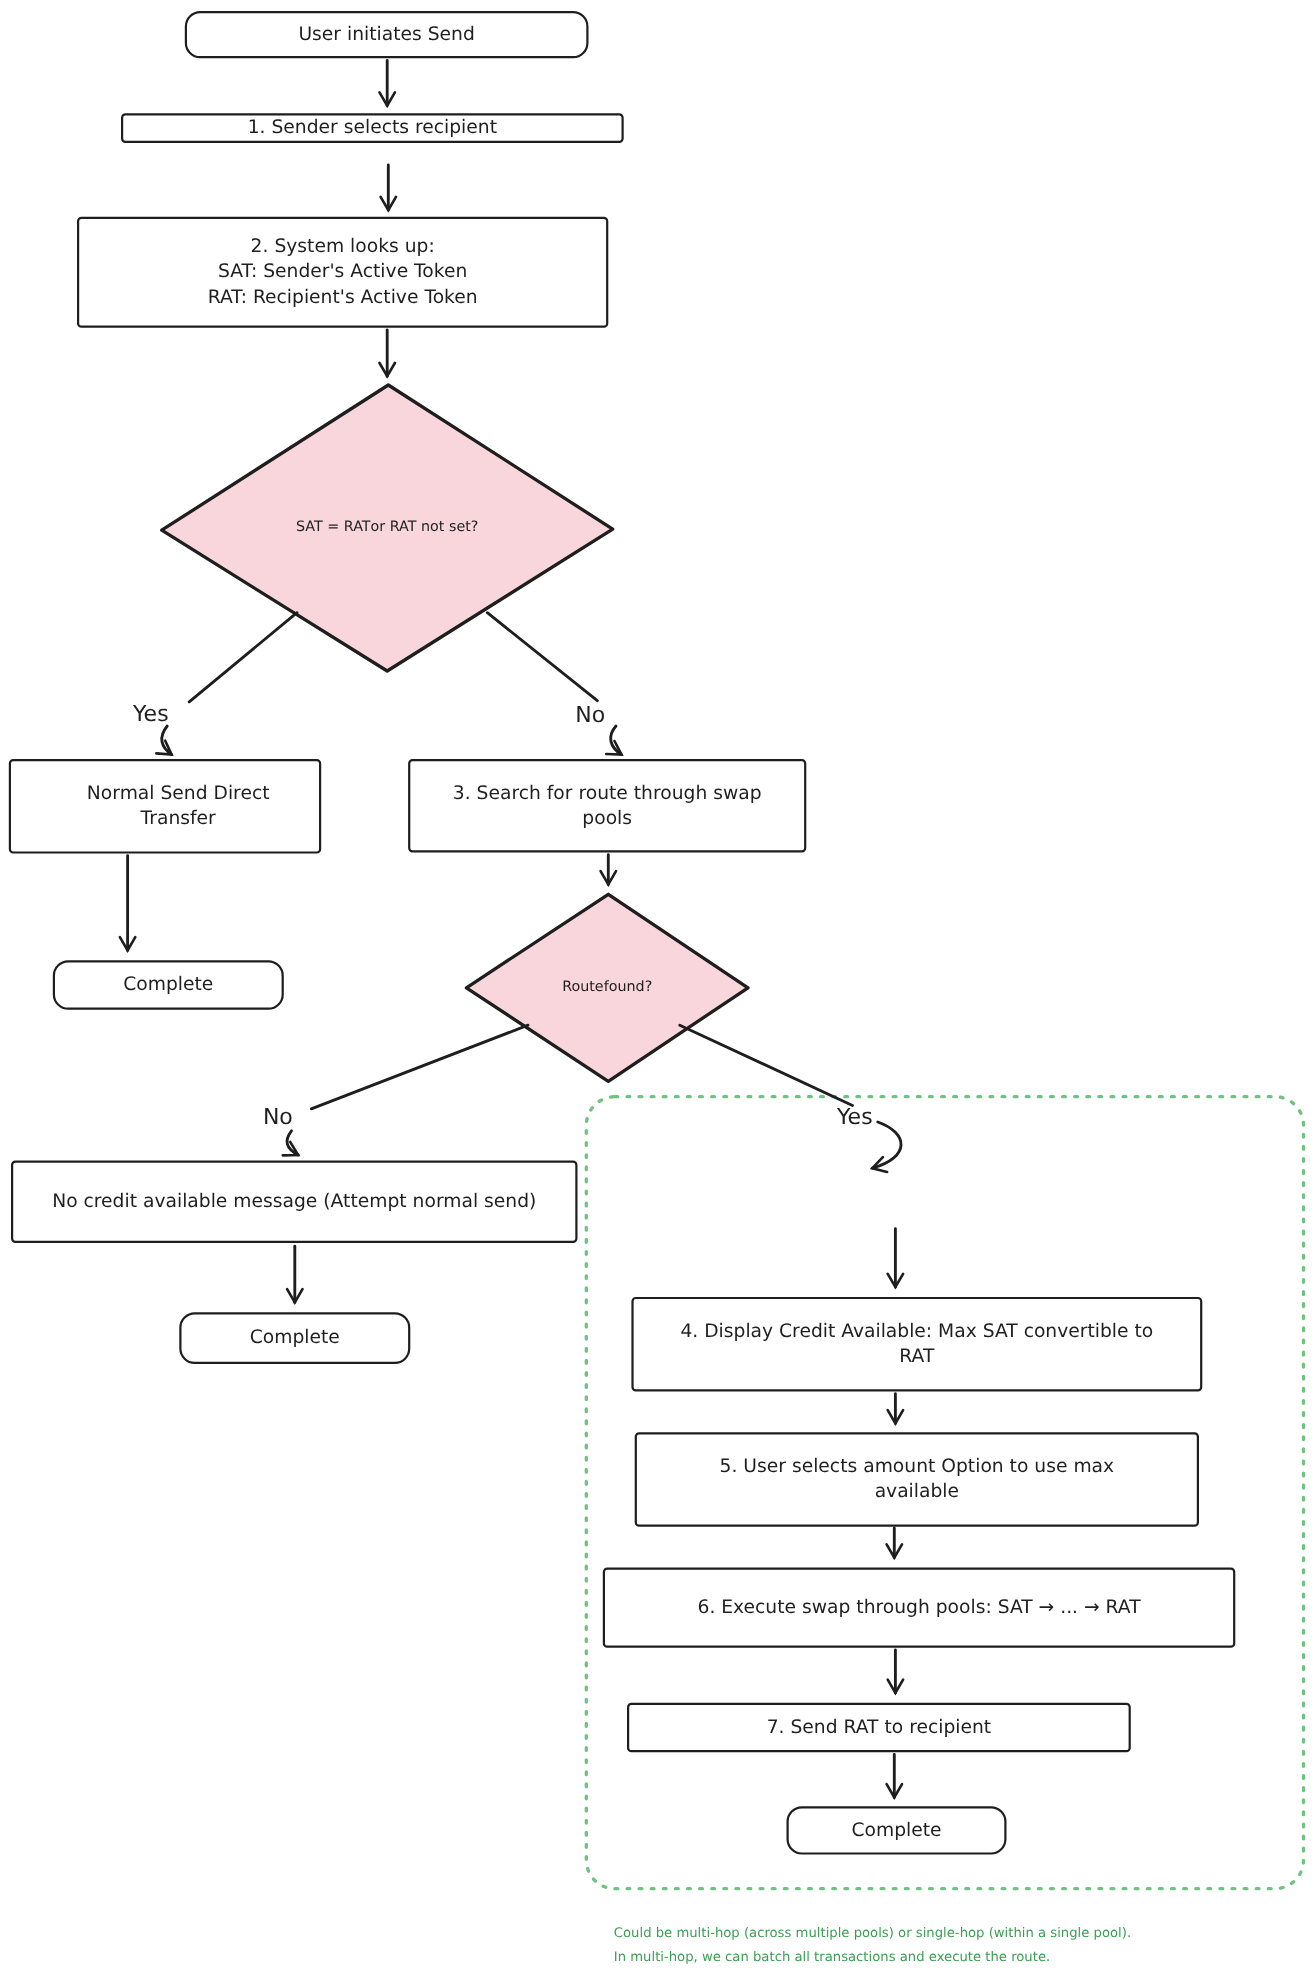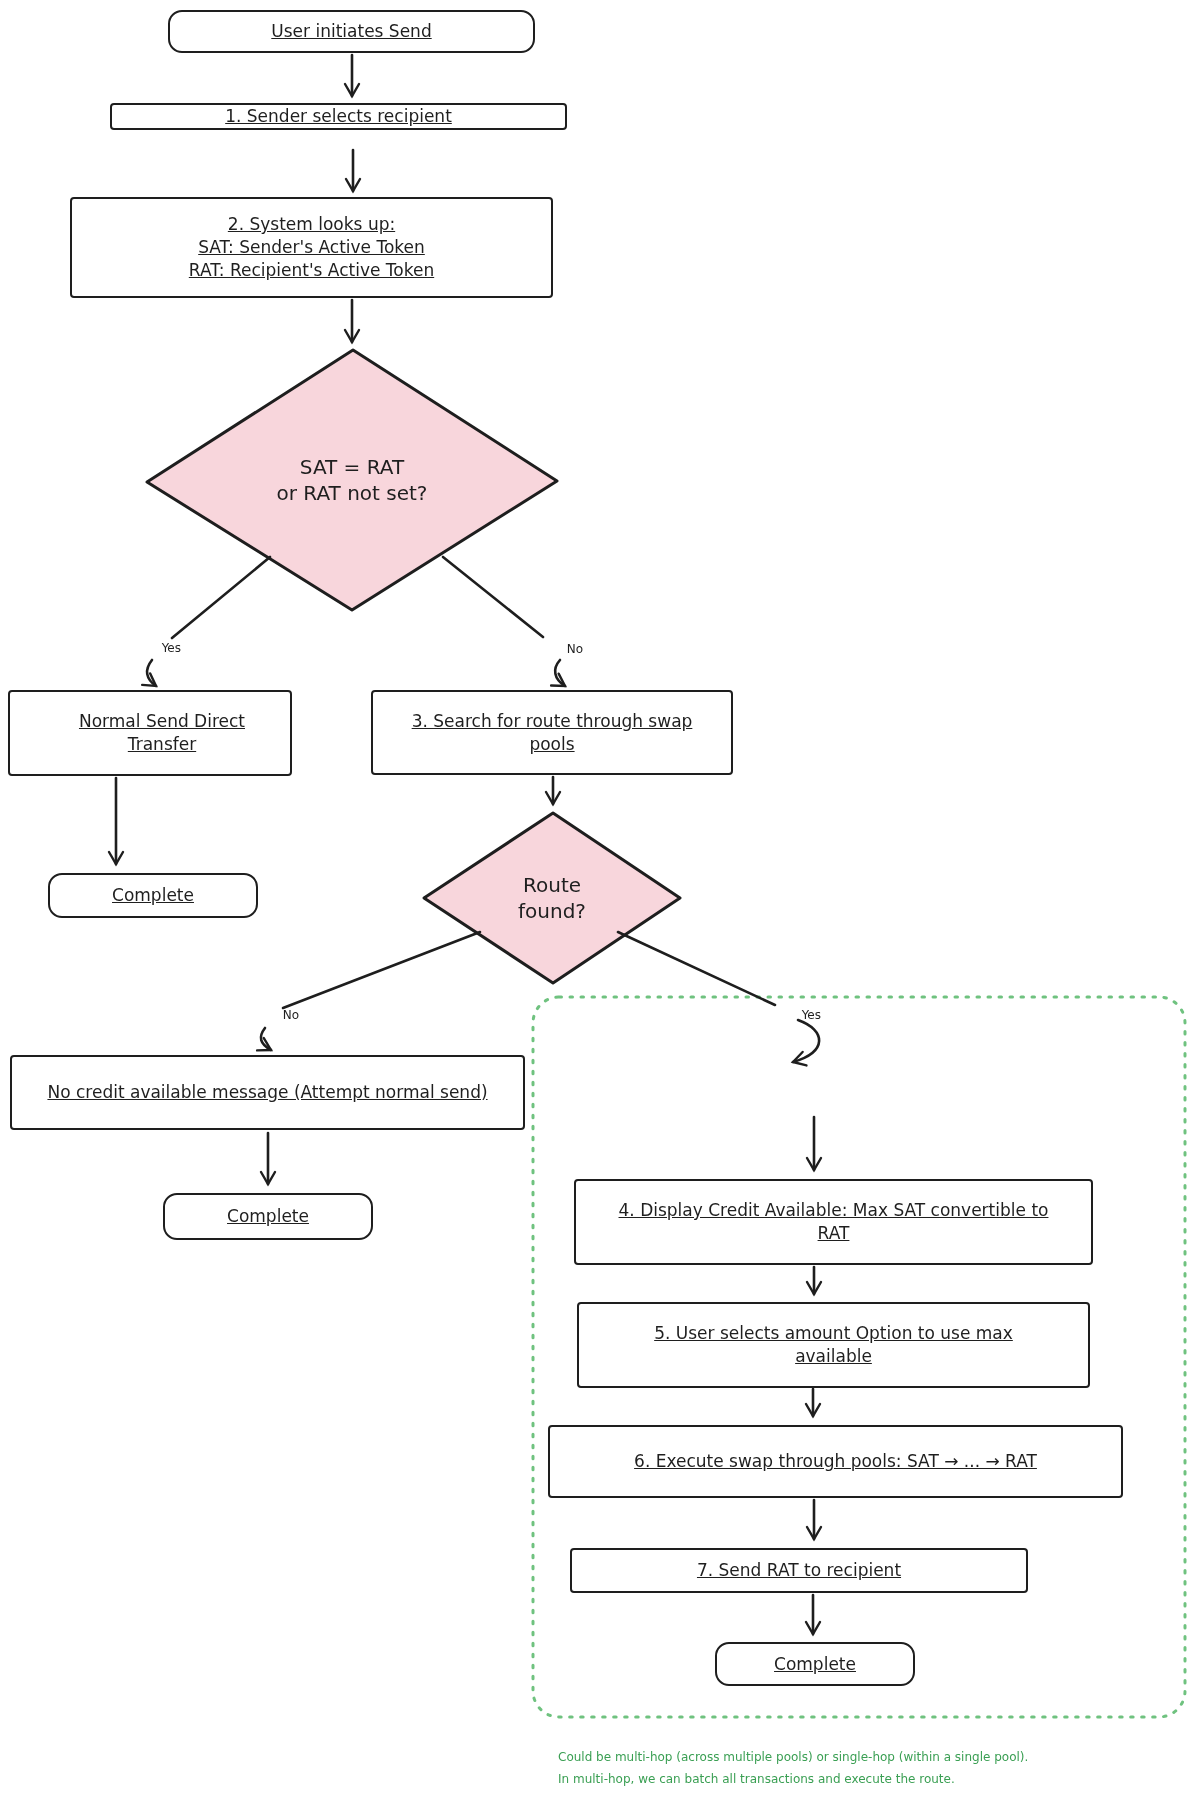--- a/index.html
+++ b/index.html
@@ -14,33 +14,32 @@
   svg.layer{position:absolute;left:0;top:0;z-index:1;}
   .edge{stroke:#1e1e1e;stroke-width:2.6;fill:none;stroke-linecap:round;}
   .diamond{fill:var(--decision-fill,#f8d6dc);stroke:#1e1e1e;stroke-width:3;stroke-linejoin:round;}
   .group-border{fill:none;stroke:var(--group-border,#6fc27f);stroke-width:3;stroke-dasharray:2.5 8.5;stroke-linecap:round;}
   .node{
     position:absolute;z-index:2;
     display:flex;flex-direction:column;align-items:center;justify-content:center;
     background:#ffffff;border:2.6px solid #1e1e1e;
     font-size:17px;line-height:23px;text-align:center;
     box-sizing:border-box;
-    text-decoration:underline;
   }
   .rect{border-radius:4px;}
   .rounded{border-radius:14px;}
   .diamond-text{
     position:absolute;z-index:2;
-    display:flex;flex-direction:column;align-items:center;justify-content:center;
+    display:flex;flex-direction:row;align-items:center;justify-content:center;
     background:transparent;border:none;
-    font-size:20px;line-height:26px;text-align:center;
+    font-size:13px;line-height:26px;text-align:center;
   }
   .edge-label{
     position:absolute;z-index:3;
-    font-size:12px;line-height:22px;text-align:right;
+    font-size:20px;line-height:22px;text-align:left;
     width:60px;
   }
   .footnote{
     position:absolute;z-index:2;
     font-size:12px;line-height:22px;
     color:var(--footnote-text,#3a9f53);
     white-space:nowrap;
     margin-left:36px;
   }
 </style>

